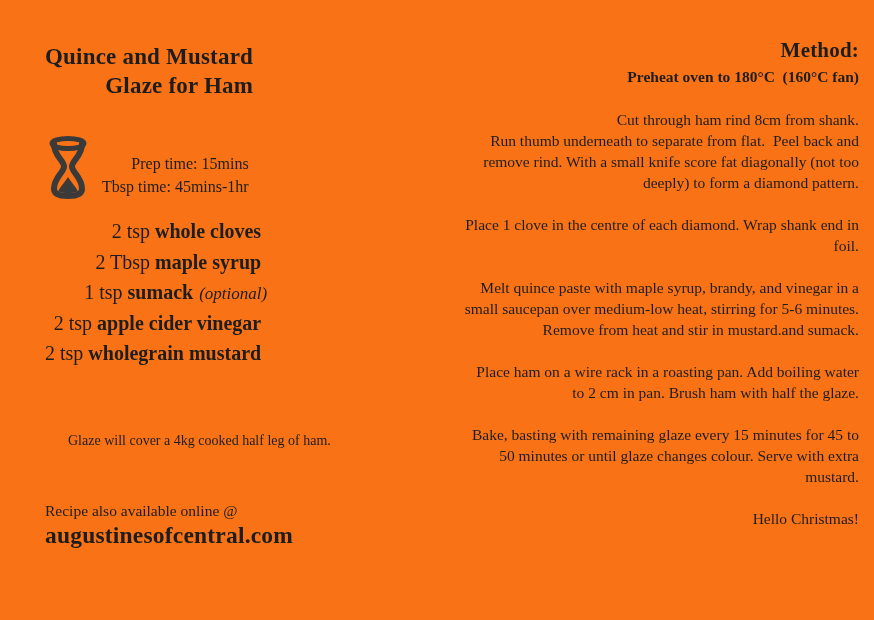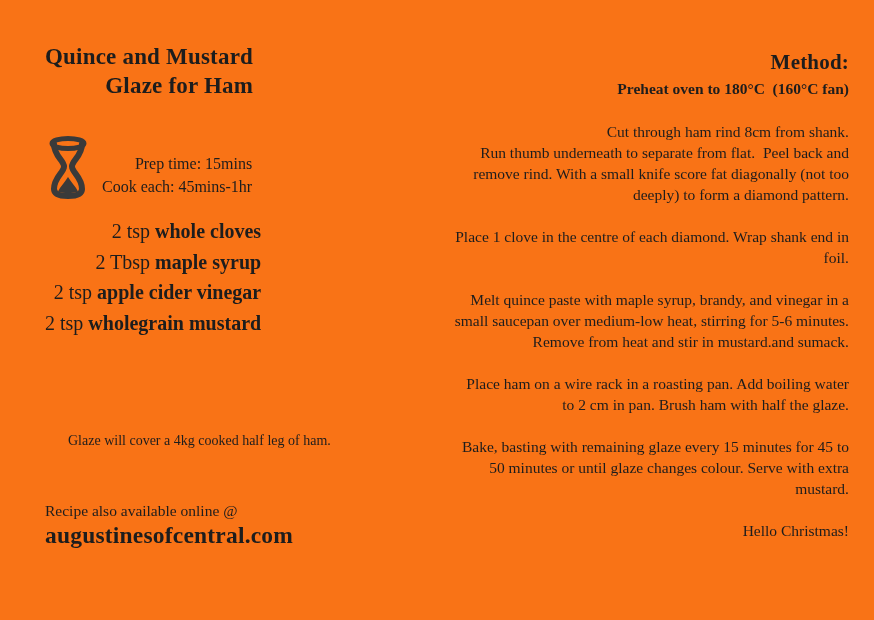--- a/index.html
+++ b/index.html
@@ -32,21 +32,21 @@
   .ingredient { font-size: 20px; line-height: 29.5px; white-space: nowrap; }
   .ingredient .qty { font-weight: 400; }
   .ingredient .iname { font-weight: 700; }
   .ingredient .inote { font-style: italic; font-size: 17px; font-weight: 400; margin-left: 6px; }
 
   .coverage { left: 45px; top: 433px; font-size: 14px; margin-left: 23px; }
   .online   { left: 45px; top: 502px; font-size: 15.5px; }
   .website  { left: 45px; top: 522px; font-size: 23.5px; font-weight: 700; letter-spacing: 0.2px; }
 
   
-  .method { left: 452px; top: 38px; width: 397px; margin-top: 12px; }
+  .method { left: 462px; top: 38px; width: 397px; }
   .method-heading { font-size: 21px; font-weight: 700; letter-spacing: 0.2px; }
   .preheat { margin-top: 5px; font-size: 15.5px; font-weight: 700; white-space: pre-wrap; }
   .steps { margin-top: 23px; }
   .steps p {
     margin: 0 0 21px 0;
     font-size: 15.5px;
     line-height: 21px;
     white-space: pre-wrap;
   }
 </style>
@@ -63,30 +63,33 @@
   <div class="abs times">
     <span class="icon-wrap">
       <svg width="46" height="64" viewBox="0 0 46 64" aria-hidden="true">
         <path d="M9 9 C9 21 19 25.5 19 31.5 C19 37.5 9 42 9 54 C9 58.5 14 61 23 61 C32 61 37 58.5 37 54 C37 42 27 37.5 27 31.5 C27 25.5 37 21 37 9" fill="none" stroke="#3a3a3a" stroke-width="6" stroke-linecap="round" stroke-linejoin="round"></path>
         <ellipse cx="23" cy="8.5" rx="16" ry="5" fill="none" stroke="#3a3a3a" stroke-width="5"></ellipse>
         <path d="M23 42 C26 47 31 52 33 56.5 C27 58.5 19 58.5 13 56.5 C15 52 20 47 23 42 Z" fill="#3a3a3a"></path>
       </svg>
     </span>
     <span class="labels">
       <div>Prep time: 15mins</div>
-      <div>Cook each: 45mins-1hr</div>
+      <div>Tbsp time: 45mins-1hr</div>
     </span>
   </div>
 
   <div class="abs ingredients">
     <div class="ingredient">
       <span class="qty">2 tsp </span><span class="iname">whole cloves</span><span class="inote"></span>
     </div>
     <div class="ingredient">
       <span class="qty">2 Tbsp </span><span class="iname">maple syrup</span><span class="inote"></span>
+    </div>
+    <div class="ingredient">
+      <span class="qty">1 tsp </span><span class="iname">sumack</span><span class="inote">(optional)</span>
     </div>
     <div class="ingredient">
       <span class="qty">2 tsp </span><span class="iname">apple cider vinegar</span><span class="inote"></span>
     </div>
     <div class="ingredient">
       <span class="qty">2 tsp </span><span class="iname">wholegrain mustard</span><span class="inote"></span>
     </div>
   </div>
 
   <div class="abs coverage">Glaze will cover a 4kg cooked half leg of ham.</div>

